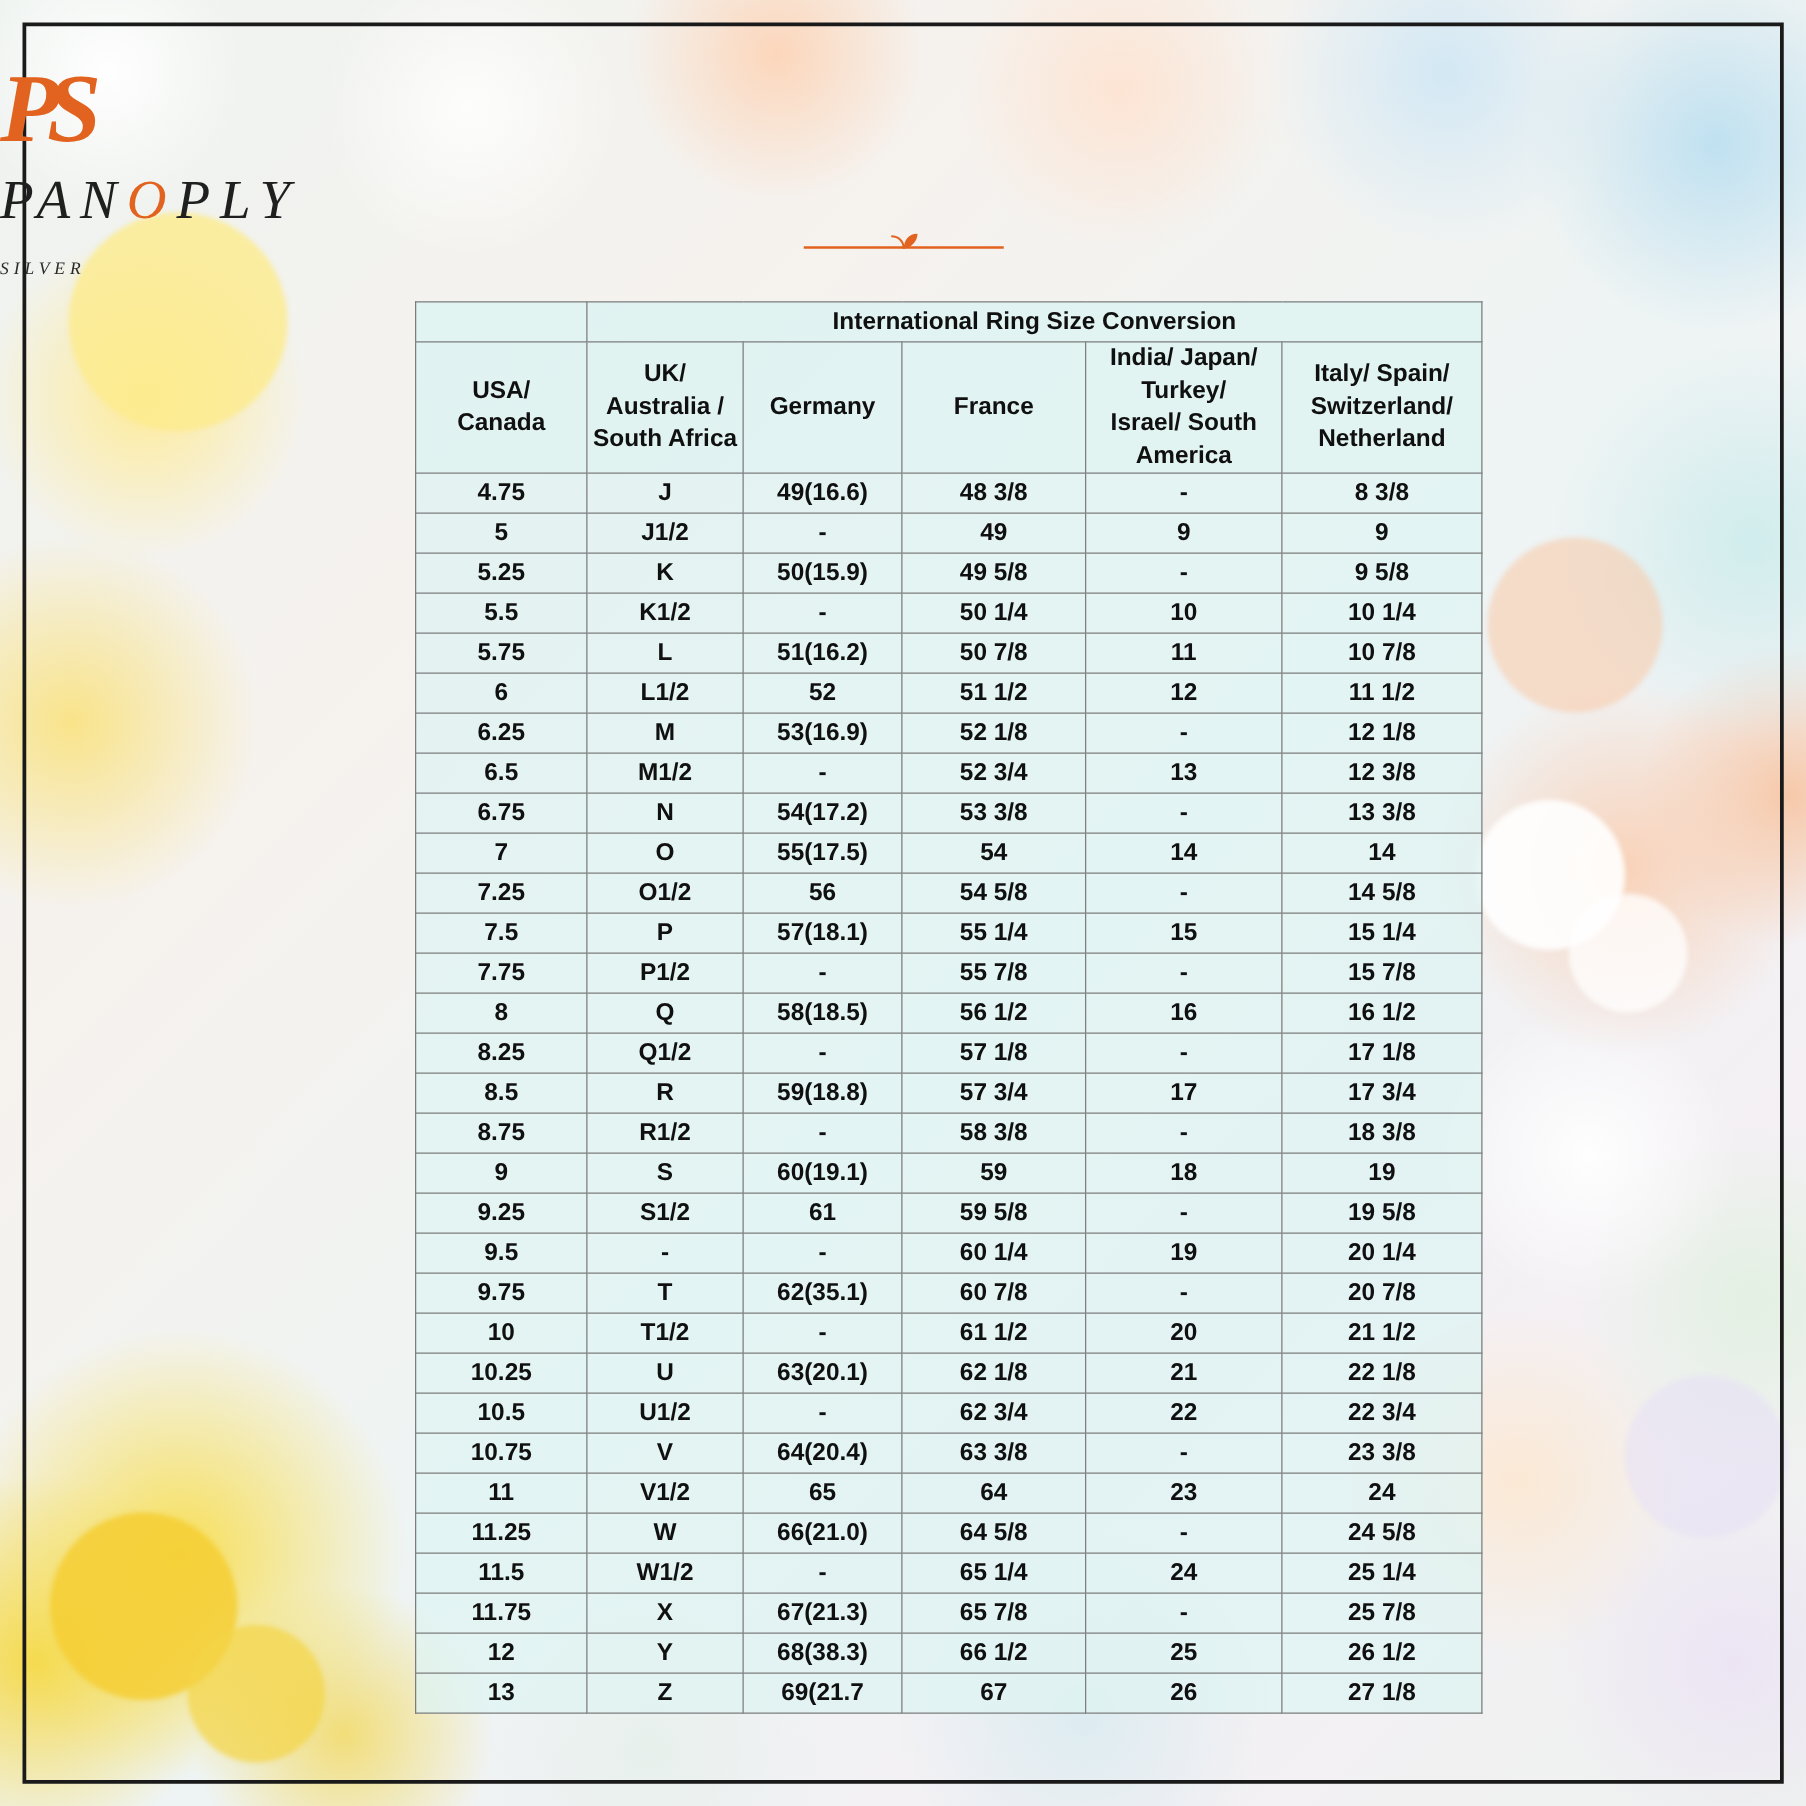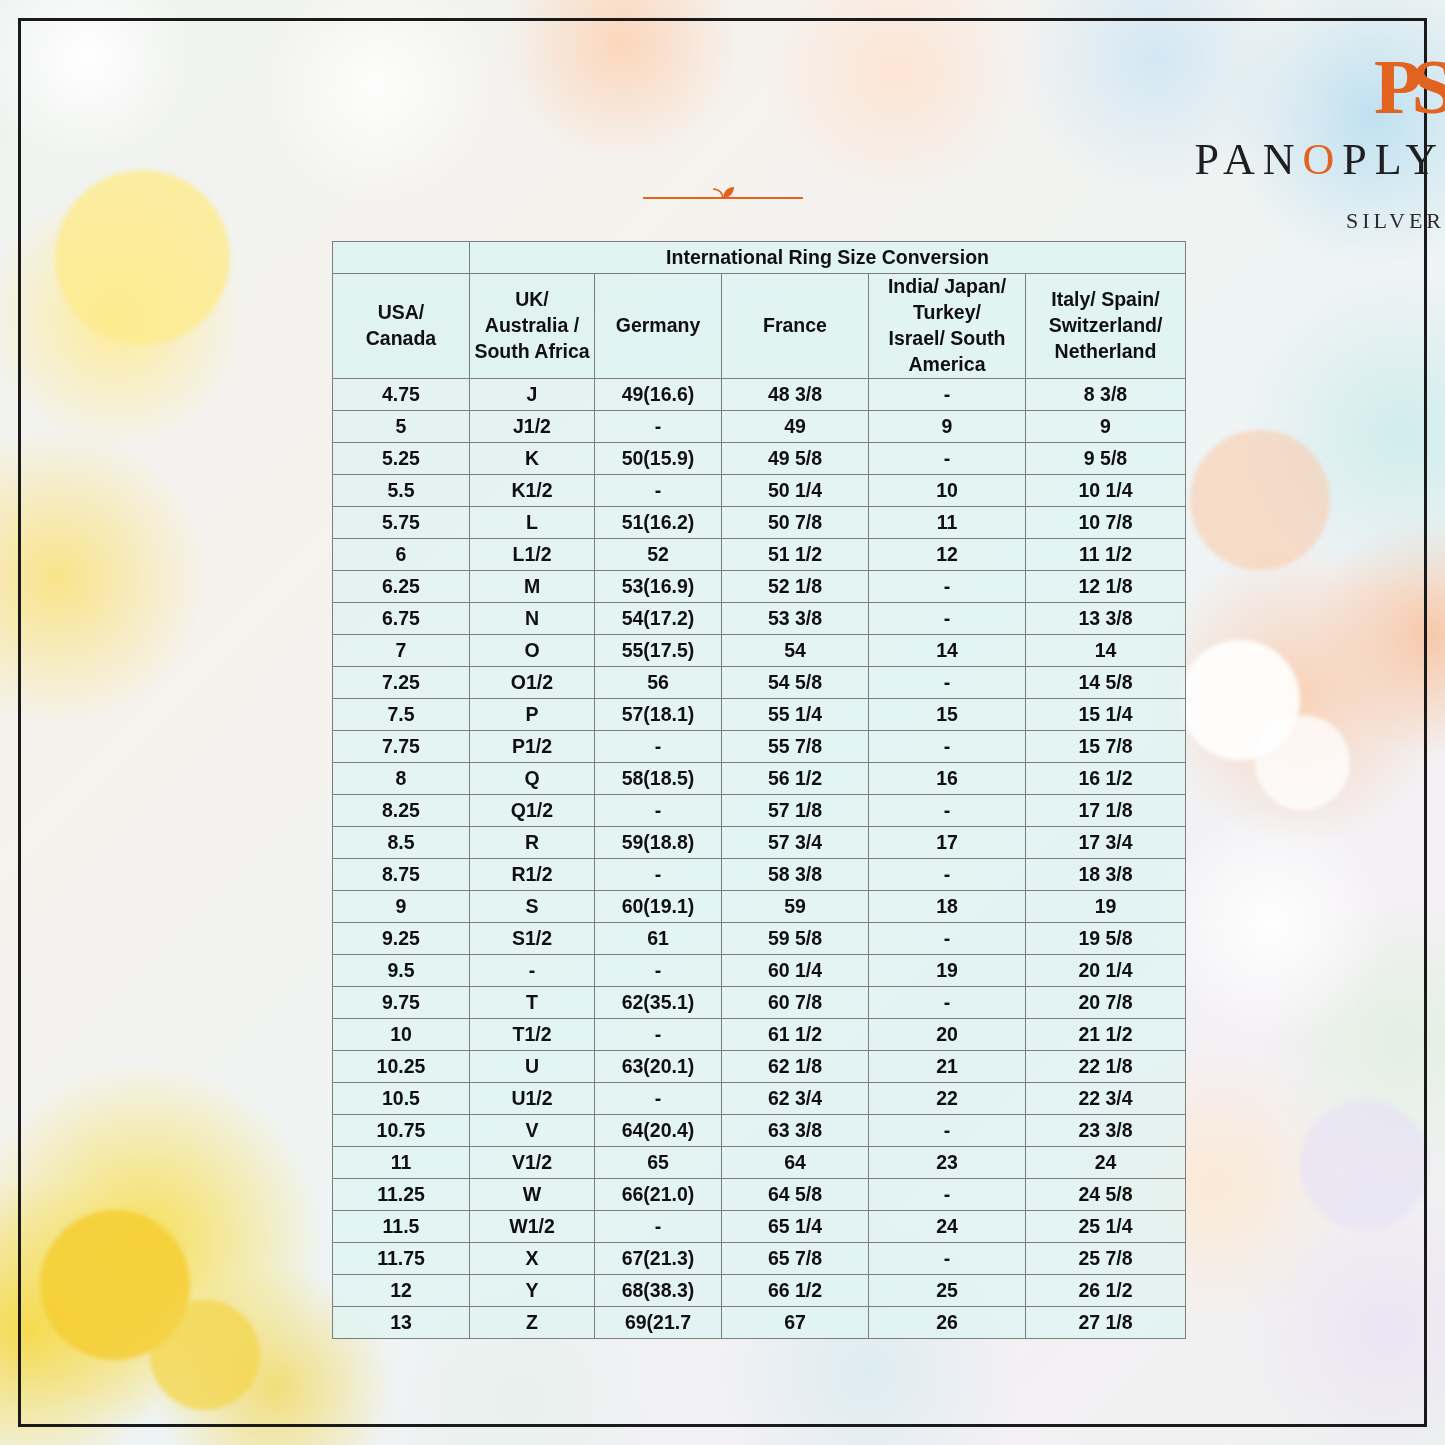--- a/index.html
+++ b/index.html
@@ -64,21 +64,22 @@
     border: 3px solid #1a1a1a;
     box-sizing: border-box;
   }
 
   
   .logo-block {
     position: absolute;
     left: 0;
     right: 0;
     top: 48px;
-    text-align: right;
+    text-align: left;
+    font-style: italic;
   }
   .logo-mark {
     font-size: 78px;
     line-height: 78px;
     font-weight: bold;
     color: #e2631f;
     letter-spacing: -10px;
     font-family: "Liberation Serif", serif;
   }
   .logo-word {
@@ -101,21 +102,21 @@
   .logo-leaf {
     position: absolute;
     left: 50%;
     top: -13px;
     transform: translateX(-50%);
     width: 40px;
     height: 16px;
   }
   .logo-sub {
     margin-top: 9px;
-    font-size: 22px;
+    font-size: 14px;
     letter-spacing: 4px;
     color: #2b2b2b;
     font-family: "Liberation Serif", serif;
   }
 
   
   .table-wrap {
     position: absolute;
     left: 296px;
     top: 241px;
@@ -287,20 +288,28 @@
           </tr>
           <tr>
             <td class="data-cell">6.25</td>
             <td class="data-cell">M</td>
             <td class="data-cell">53(16.9)</td>
             <td class="data-cell">52 1/8</td>
             <td class="data-cell">-</td>
             <td class="data-cell">12 1/8</td>
           </tr>
           <tr>
+            <td class="data-cell">6.5</td>
+            <td class="data-cell">M1/2</td>
+            <td class="data-cell">-</td>
+            <td class="data-cell">52 3/4</td>
+            <td class="data-cell">13</td>
+            <td class="data-cell">12 3/8</td>
+          </tr>
+          <tr>
             <td class="data-cell">6.75</td>
             <td class="data-cell">N</td>
             <td class="data-cell">54(17.2)</td>
             <td class="data-cell">53 3/8</td>
             <td class="data-cell">-</td>
             <td class="data-cell">13 3/8</td>
           </tr>
           <tr>
             <td class="data-cell">7</td>
             <td class="data-cell">O</td>

